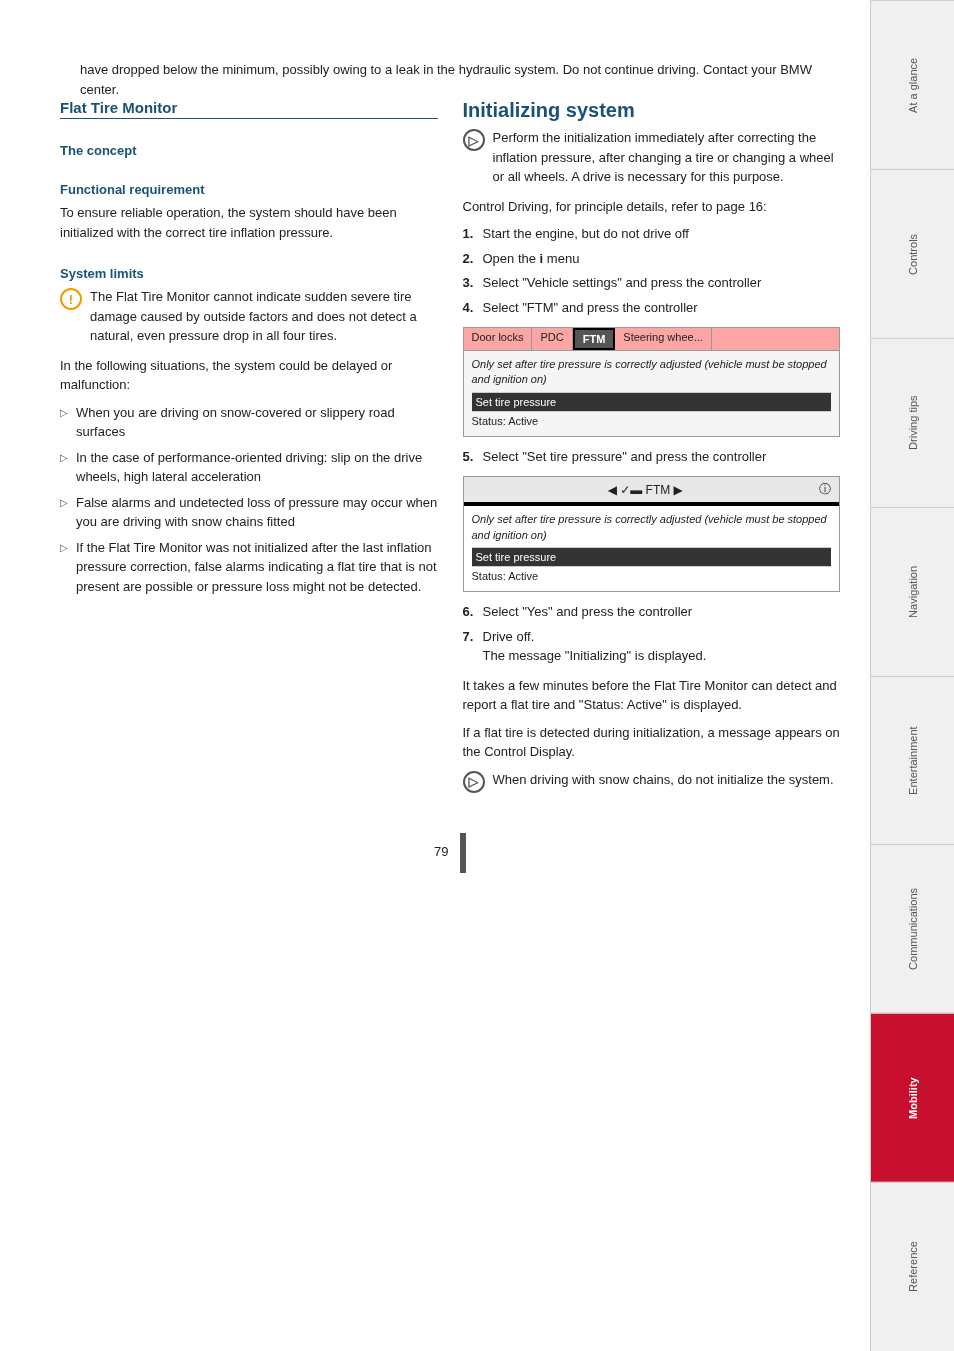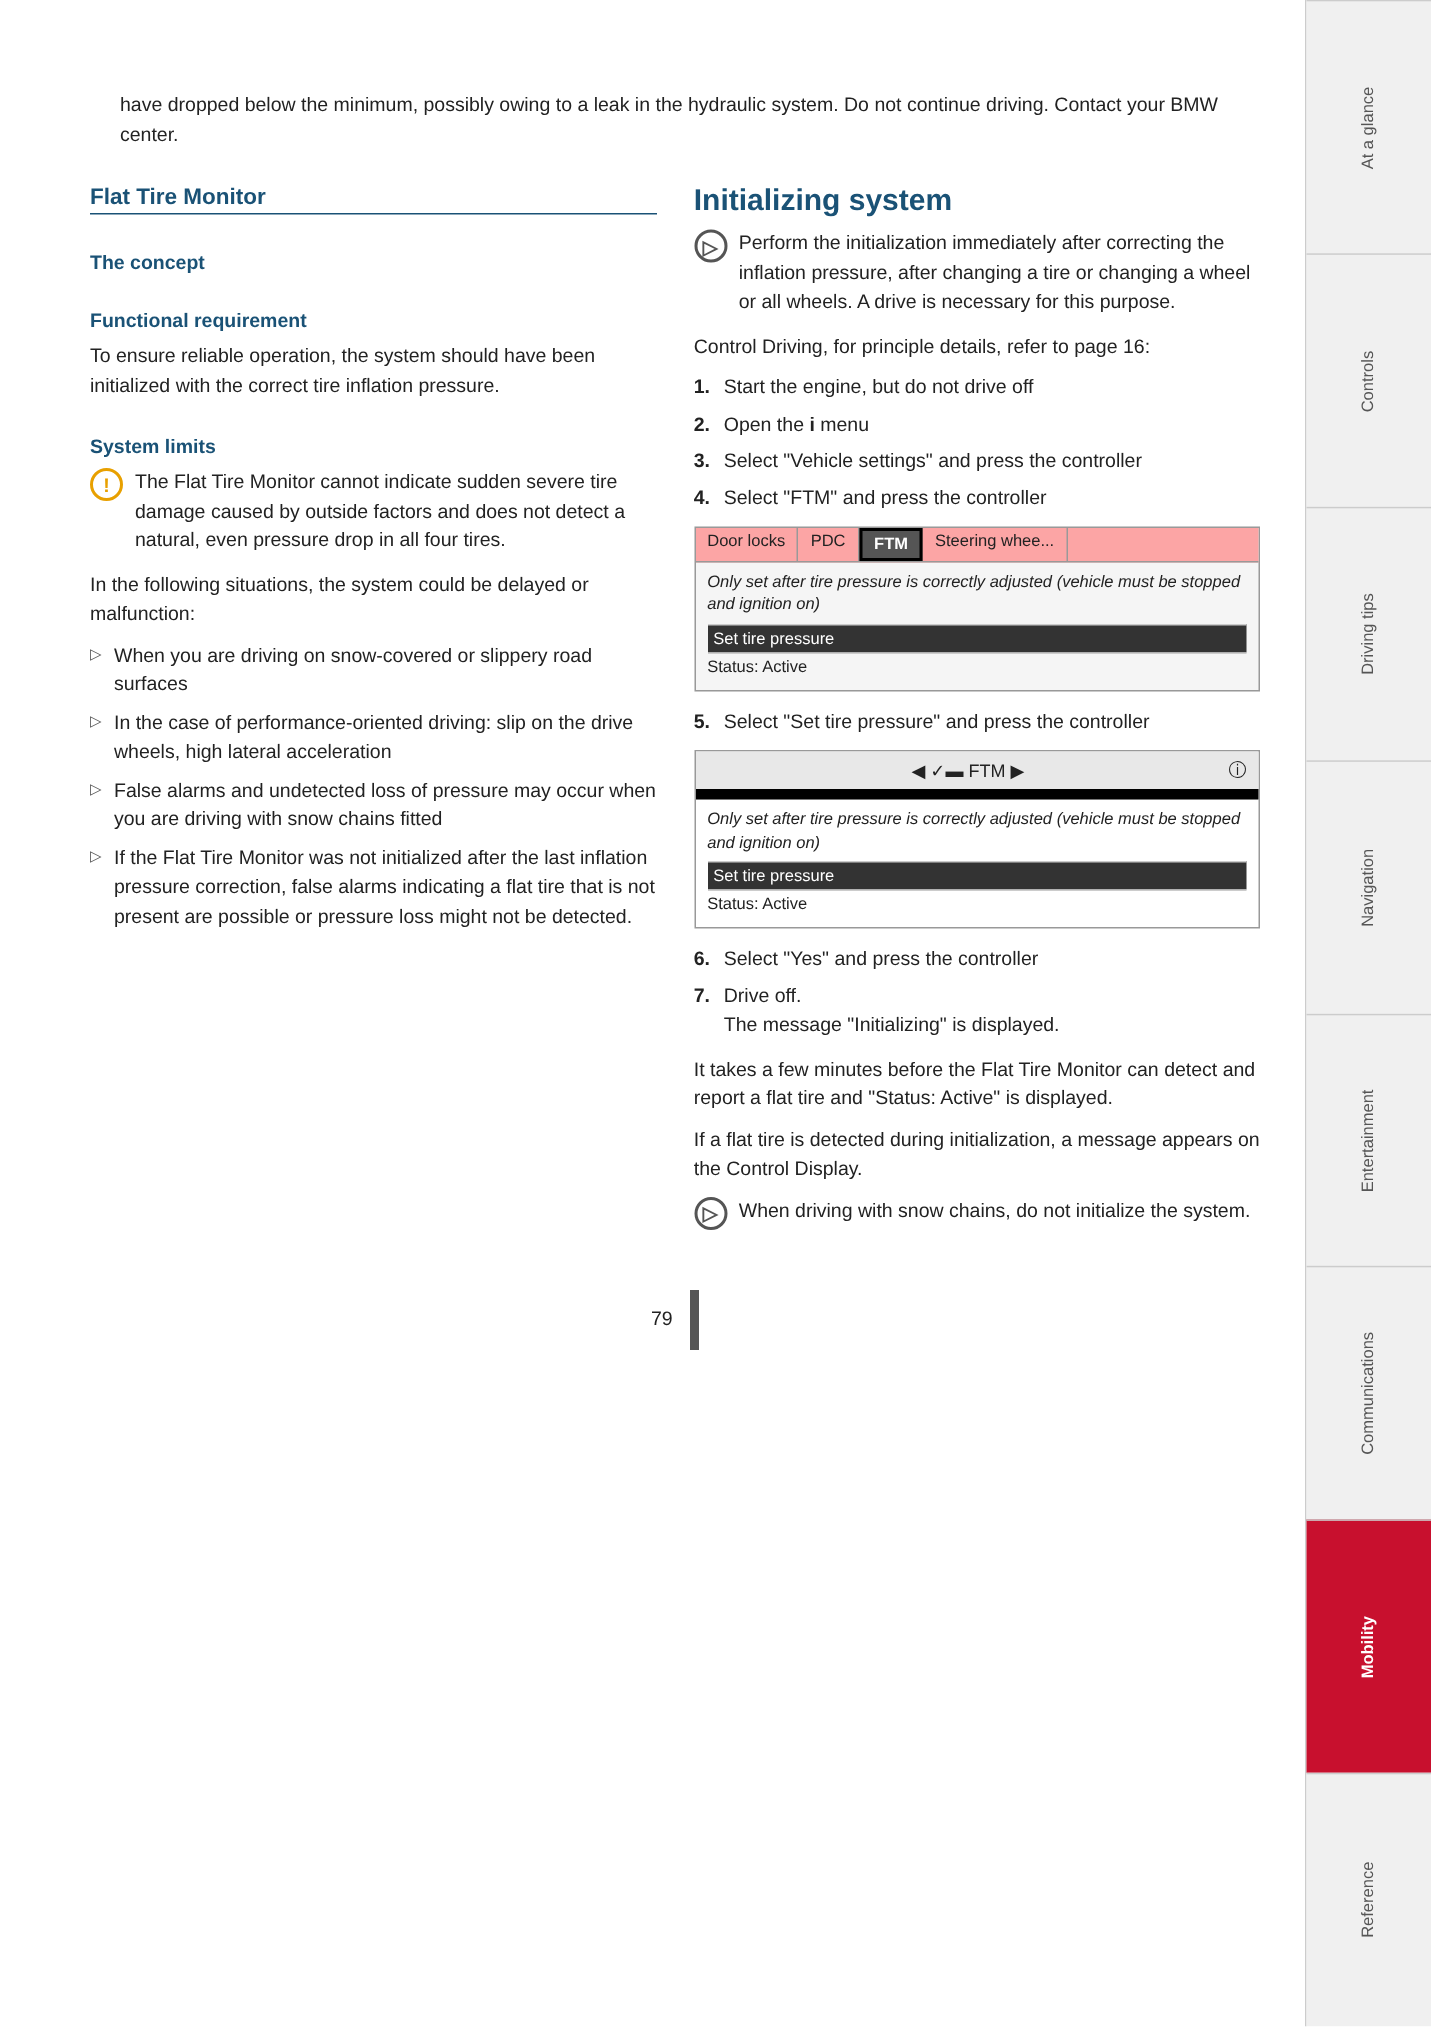--- a/index.html
+++ b/index.html
@@ -50,21 +50,20 @@
       grid-template-columns: 1fr 1fr;
       gap: 25px;
     }
     .left-col {}
     .right-col {}
 
     
     .intro-text {
       font-size: 13px;
       line-height: 1.5;
-      margin-bottom: 24px;
       padding-left: 20px;
     }
 
     
     .section-title {
       font-size: 15px;
       font-weight: bold;
       color: #1a5276;
       margin-bottom: 8px;
       border-bottom: 1px solid #1a5276;
@@ -206,21 +205,21 @@
     
     .ui-mockup2 {
       border: 1px solid #999;
       margin: 10px 0;
       background: #fff;
     }
     .ui-mockup2-header {
       display: flex;
       align-items: center;
       padding: 4px 8px;
-      border-bottom: 7px solid #000000;
+      border-bottom: 4px solid #000000;
       background: #e8e8e8;
       font-size: 11px;
     }
     .ui-mockup2-body {
       padding: 6px 8px;
     }
     .ui-mockup2-body p {
       font-size: 11px;
       font-style: italic;
       line-height: 1.4;

